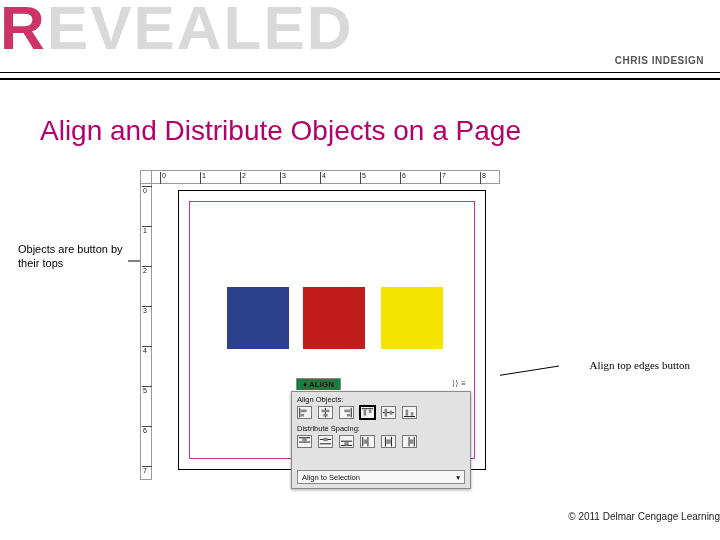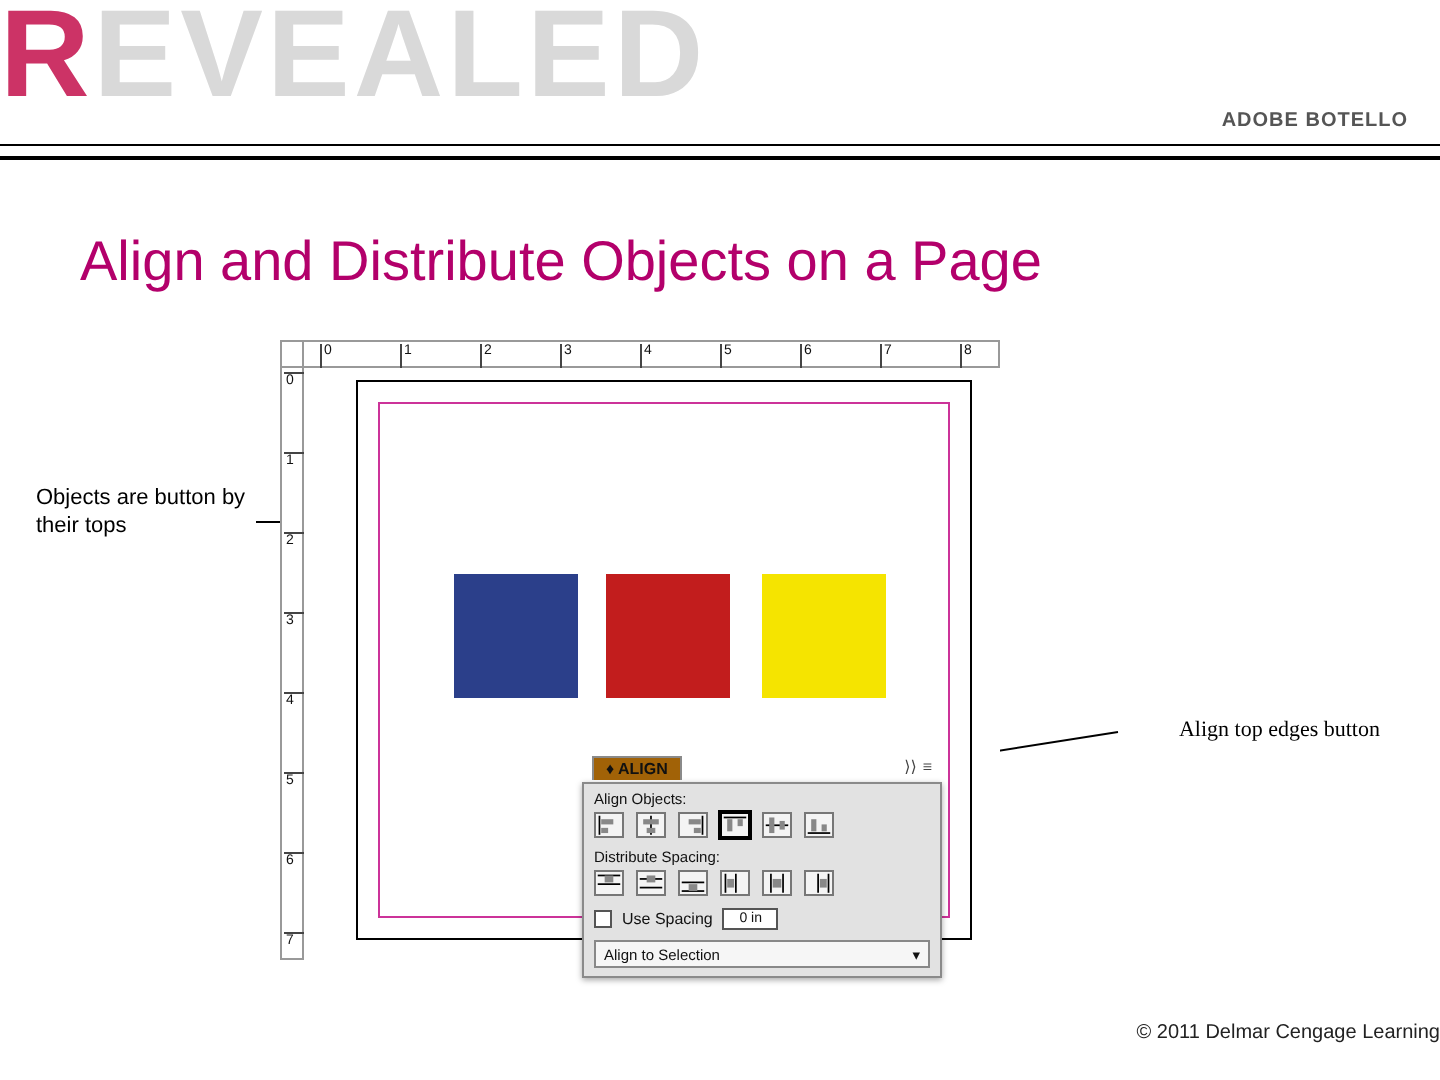--- a/index.html
+++ b/index.html
@@ -67,21 +67,21 @@
 
   
   .panel {
     position: absolute; left: 112px; top: 200px; width: 180px; height: 98px;
     background: #e2e2e2; border: 1px solid #8a8a8a;
     font-size: 8px; color:#111;
     box-shadow: 0 1px 3px rgba(0,0,0,0.35);
   }
   .panel .tab {
     position: absolute; left: 4px; top: -14px;
-    display: inline-block; background: #a16207;
+    display: inline-block; background: #15803d;
     border: 1px solid #8a8a8a; border-bottom: none;
     padding: 1px 6px; font-size: 8px; font-weight: 700;
   }
   .panel .tabclose { position:absolute; right:4px; top:-13px; display:flex; gap:3px; font-size:8px; color:#444; }
   .panel .section-label { position: absolute; left: 5px; font-size: 7.5px; }
   .panel .row { position: absolute; left: 5px; right: 5px; display: flex; gap: 6px; align-items:center; }
   .ico { width: 15px; height: 13px; border: 1px solid #777; background: #f4f4f4; position: relative; }
   .ico.sel { border-color:#000; box-shadow: 0 0 0 1px #000; }
   .ico svg { position:absolute; inset:0; }
   .panel .usespacing { display:flex; align-items:center; gap:5px; }
@@ -97,21 +97,21 @@
   .lead { position:absolute; stroke:#000; stroke-width:1; fill:none; pointer-events:none; }
 
   
   .footer { position: absolute; left: 0; right: 0; bottom: 18px; text-align: right; font-size: 10px; color: #222; }
 </style>
 </head>
 <body>
 
 <div class="hdr">
   <div class="revealed"><span class="r">R</span><span></span>EVEALED</div>
-  <div class="author">ADOBE BOTELLO</div>
+  <div class="author">CHRIS INDESIGN</div>
   <div class="hdr-subrule"></div>
   <div class="hdr-rule"></div>
 </div>
 
 <div class="slide-title">Align and Distribute Objects on a Page</div>
 
 <div class="callout callout-left">Objects are button by their tops</div>
 <div class="callout callout-right">Align top edges button</div>
 
 <svg class="lead" style="left:0;top:0" width="720" height="540">
@@ -265,25 +265,20 @@
           </div>
         <div class="ico">
             <svg viewBox="0 0 15 13">
               <line x1="7" y1="1" x2="7" y2="12" stroke="#000"></line>
               <line x1="13" y1="1" x2="13" y2="12" stroke="#000"></line>
               <rect x="8" y="4" width="4" height="5" fill="#888"></rect>
             </svg>
           </div>
       </div>
 
-      <div class="row usespacing" style="top:62px">
-        <div class="chk"></div>
-        <span>Use Spacing</span>
-        <div class="valbox">0 in</div>
-      </div>
 
       <div class="alignto">
         <span>Align to Selection</span>
         <span>▾</span>
       </div>
     </div>
   </div>
 </div>
 
 <div class="footer">© 2011 Delmar Cengage Learning</div>

